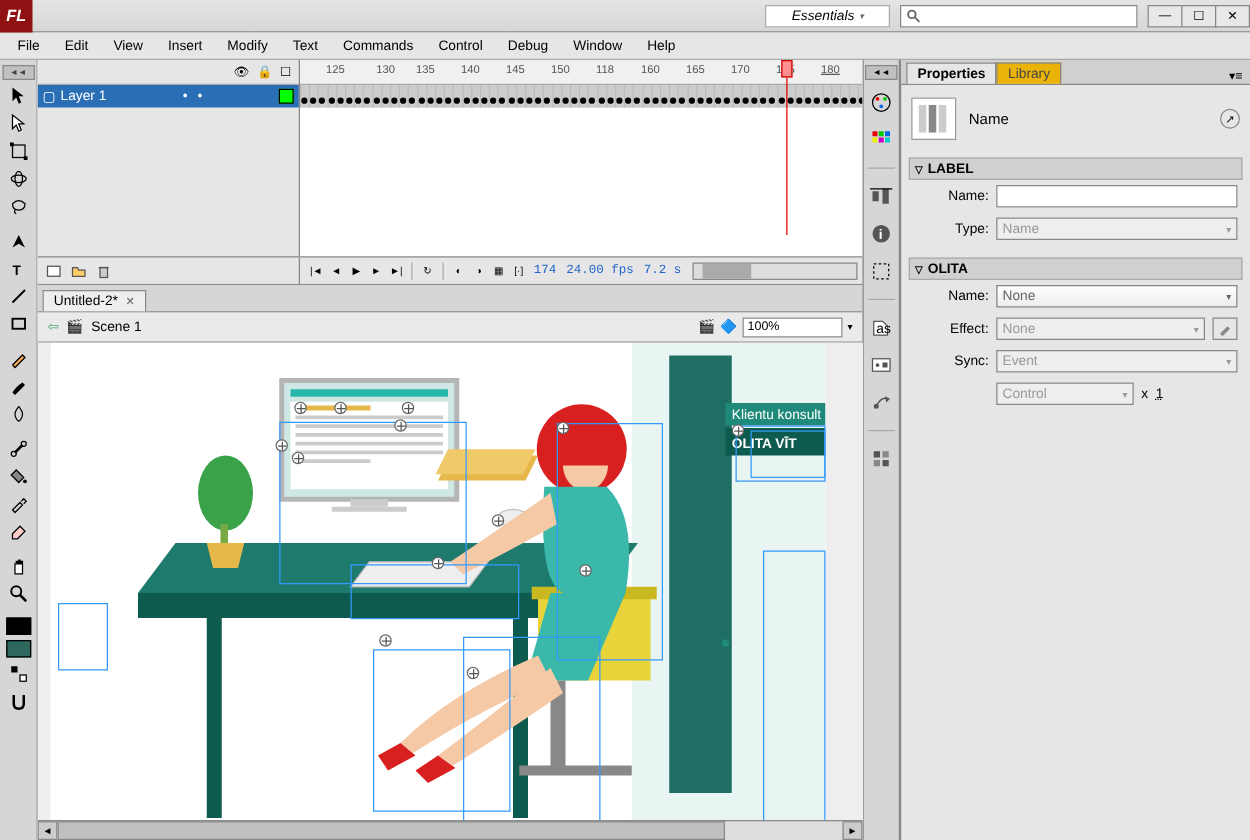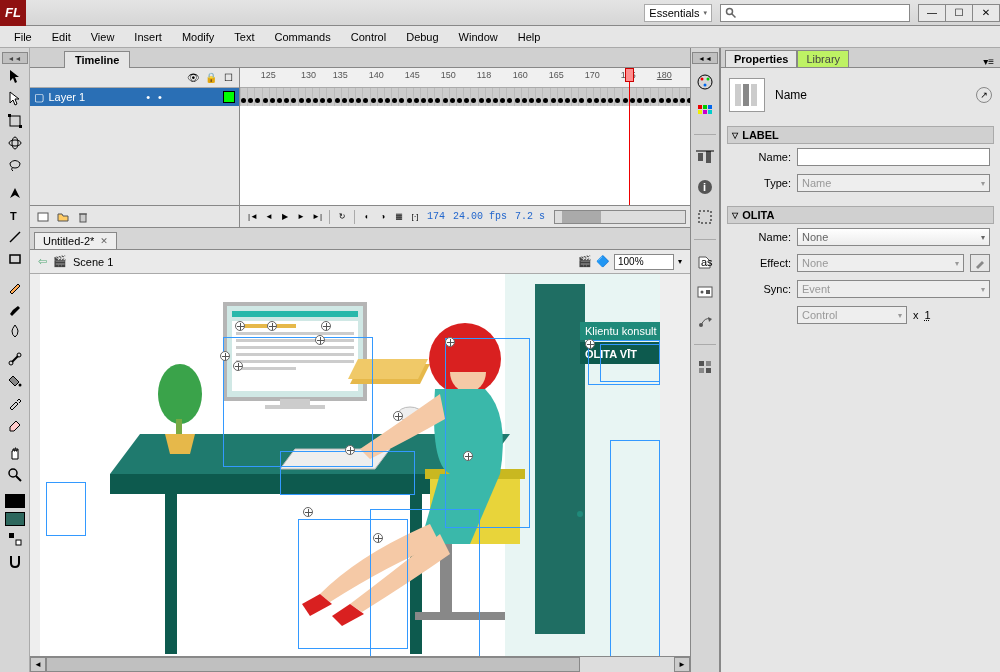--- a/index.html
+++ b/index.html
@@ -2,21 +2,21 @@
 <html><head>
 <meta charset="utf-8">
 <style>
 * { margin: 0; padding: 0; box-sizing: border-box; font-family: "Segoe UI", Tahoma, sans-serif; font-size: 11px; }
 body { width: 1000px; height: 672px; background: #d6d6d6; overflow: hidden; position: relative; }
 
 
 .titlebar { height: 26px; background: linear-gradient(#e4e4e4, #d6d6d6); display: flex; align-items: center; border-bottom: 1px solid #888; }
 .app-logo { width: 26px; height: 26px; background: #8f1111; color: #fff; display: flex; align-items: center; justify-content: center; font-weight: bold; font-style: italic; font-size: 13px; margin-right: 8px; }
 .titlebar-spacer { flex: 1; }
-.workspace-btn { background: #fff; border: 1px solid #aaa; padding: 2px 4px; font-size: 11px; display:flex; align-items:center; gap:4px; margin-right:8px; cursor:pointer;}
+.workspace-btn { background: #fff; border: 1px solid #aaa; padding: 2px 20px; font-size: 11px; display:flex; align-items:center; gap:4px; margin-right:8px; cursor:pointer;font-style:italic;}
 .workspace-btn::after { content: "▾"; font-size: 7px; color: #666; }
 .searchbox { width: 190px; height: 18px; border: 1px solid #888; background: #fff; display:flex; align-items:center; padding:0 4px; margin-right:8px;}
 .searchbox svg { width:12px; height:12px; }
 .searchbox input { border:none; outline:none; flex:1; margin-left:4px; font-size:11px; }
 .win-btns { display:flex; gap:0; }
 .win-btn { width:28px; height:18px; border:1px solid #888; background:#e8e8e8; display:flex; align-items:center; justify-content:center; font-size:10px; cursor:pointer; margin-left:-1px;}
 .win-btn:first-child{margin-left:0;}
 
 
 .menubar { height: 22px; background: #e6e6e6; display: flex; align-items: center; padding: 0 4px; border-bottom: 1px solid #aaa; }
@@ -60,21 +60,21 @@
 .tc-scrollbar{flex:1;height:14px;background:#ddd;border:1px solid #888;margin-left:auto;margin-right:4px;position:relative;max-width:220px;}
 .tc-thumb{position:absolute;left:5%;width:30%;height:100%;background:#aaa;}
 
 
 .doc-tabbar { height:22px; background:#d6d6d6; display:flex; align-items:flex-end; border-bottom:1px solid #888; padding-left:4px;}
 .doc-tab { background:#eee; border:1px solid #888; border-bottom:none; padding:2px 8px; font-size:11px; display:flex; align-items:center; gap:6px;}
 .doc-tab .x{font-size:9px;cursor:pointer;color:#666;}
 .doc-toolbar { height:24px; background:#eaeaea; border-bottom:1px solid #aaa; display:flex; align-items:center; padding:0 8px; gap:6px;}
 .scene-arrow{font-size:11px;color:#5a7;}
 .zoom-box{margin-left:auto;display:flex;align-items:center;gap:4px;}
-.zoom-input{width:60px;height:16px;border:1px solid #888;background:#fff;font-size:10px;padding:0 3px;}
+.zoom-input{width:80px;height:16px;border:1px solid #888;background:#fff;font-size:10px;padding:0 3px;}
 
 .canvas-wrap { flex:1; background:#eee; overflow:auto; position:relative;}
 .stage { margin:10px; width:620px; height:400px; background:#fff; position:relative; }
 .stage svg{position:absolute;top:-20px;left:0;}
 .bounding-box{position:absolute;border:1px solid #3399ff;}
 .anchor{position:absolute;width:10px;height:10px;border:1px solid #666;border-radius:50%;background:#fff;transform:translate(-50%,-50%);}
 .anchor::before,.anchor::after{content:"";position:absolute;background:#555;}
 .anchor::before{left:4px;top:1px;width:1px;height:7px;}
 .anchor::after{top:4px;left:1px;height:1px;width:7px;}
 .canvas-hscroll{height:16px;background:#ddd;border-top:1px solid #888;display:flex;}
@@ -87,21 +87,21 @@
 .mid-collapse{width:26px;height:12px;background:#c0c0c0;border:1px solid #888;display:flex;align-items:center;justify-content:center;font-size:7px;}
 .dock-btn{width:24px;height:24px;display:flex;align-items:center;justify-content:center;cursor:pointer;border:1px solid transparent;}
 .dock-btn svg{width:18px;height:18px;}
 .dock-sep{width:22px;height:1px;background:#aaa;margin:4px 0;}
 
 
 .right-panel { width:280px; background:#e6e6e6; display:flex; flex-direction:column; border-left:1px solid #888;}
 .rp-tabbar { height:20px; display:flex; align-items:flex-end; background:#d0d0d0; border-bottom:1px solid #888; padding-left:4px;}
 .rp-tab { padding:2px 8px; border:1px solid #888; border-bottom:none; font-size:11px; cursor:pointer;}
 .rp-tab.active{background:#e6e6e6;font-weight:bold;}
-.rp-tab.inactive{background:#bef264;color:#444;}
+.rp-tab.inactive{background:#eab308;color:#444;}
 .rp-menu{margin-left:auto;margin-right:6px;font-size:10px;cursor:pointer;}
 .rp-body { flex:1; padding:6px; overflow:auto;}
 .frame-header{display:flex;align-items:center;gap:10px;padding:4px 2px;}
 .frame-icon{width:36px;height:34px;background:#fff;border:1px solid #999;display:flex;align-items:center;justify-content:center;}
 .frame-icon svg{width:30px;height:28px;}
 .frame-title{flex:1;font-size:12px;}
 .frame-link{width:16px;height:16px;border:1px solid #888;border-radius:50%;display:flex;align-items:center;justify-content:center;font-size:9px;cursor:pointer;}
 .section-head{display:flex;align-items:center;gap:4px;background:#d0d0d0;padding:2px 4px;margin-top:10px;border:1px solid #aaa;font-weight:bold;font-size:11px;}
 .section-head::before{content:"▽";font-size:8px;}
 .form-row{display:flex;align-items:center;gap:6px;padding:4px 4px;}
@@ -269,23 +269,20 @@
     <div class="tool-btn">
         <svg viewBox="0 0 16 16">
           <path d="M4 3 L4 10 Q4 14 8 14 Q12 14 12 10 L12 3" fill="none" stroke="#000" stroke-width="2"></path>
         </svg>
       </div>
   </div>
 
   <div class="center-col">
 
     <div class="timeline-panel">
-      <div class="timeline-tabbar">
-        <div class="timeline-tab">Timeline</div>
-      </div>
       <div class="timeline-body">
         <div class="tl-layers">
           <div class="tl-layer-head">
             <span>👁</span>
             <span>🔒</span>
             <span>☐</span>
           </div>
           <div class="layer-row">
             <span>▢</span>
             <span>Layer 1</span>

